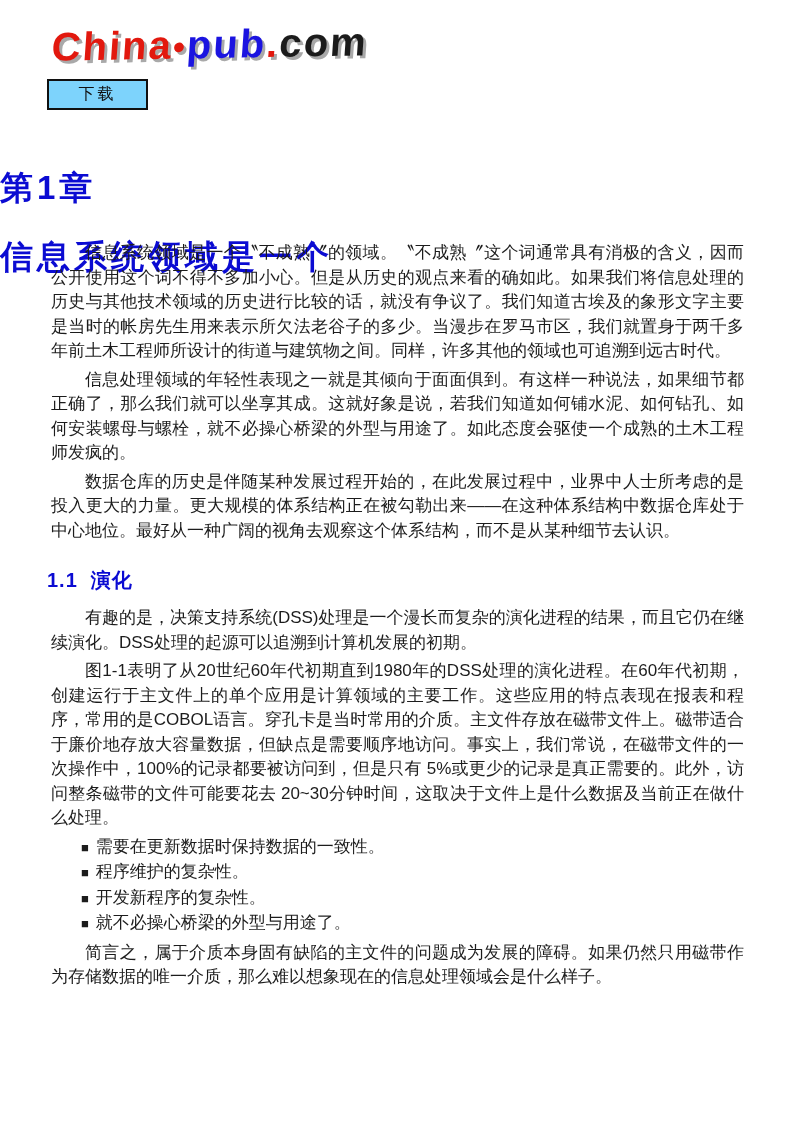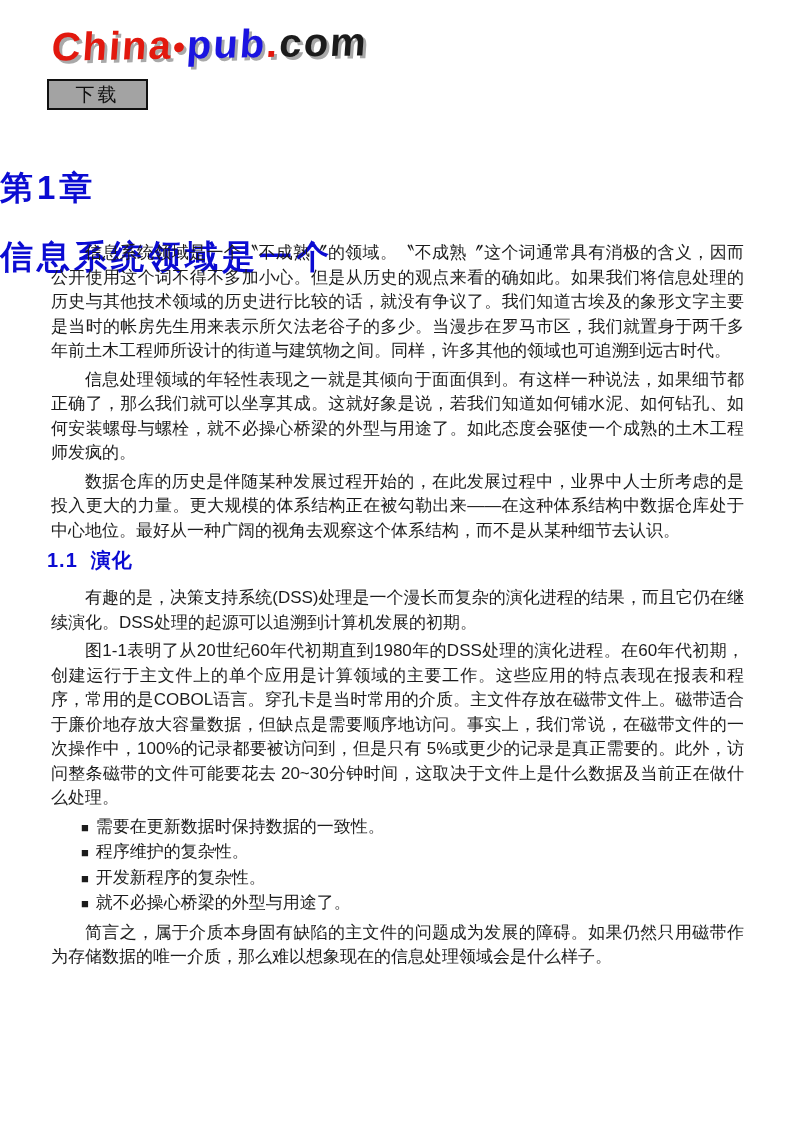--- a/index.html
+++ b/index.html
@@ -17,23 +17,23 @@
     cursor:pointer;
   }
   .logo .red  { color:#e2180e; }
   .logo .blue { color:#1b14e0; }
   .logo .dark { color:#1b1b1b; }
   .logo .sep  { color:#e2180e; font-size:34px; }
 
   
   .download {
     position:absolute; left:47px; top:79px; width:101px; height:31px;
-    background:#a3a3a3; border:2px solid #101010; box-sizing:border-box;
+    background:#7dd3fc; border:2px solid #101010; box-sizing:border-box;
     display:flex; align-items:center; justify-content:center;
-    font-size:19px; color:#101010; letter-spacing:3px; cursor:pointer;
+    font-size:16px; color:#101010; letter-spacing:3px; cursor:pointer;
   }
 
   
   .chapter-title {
     position:absolute; left:0; top:166px; width:100%;
     display:flex; justify-content:center; gap:24px;
     color:#0b0bd2; font-size:33px; font-weight:bold; letter-spacing:4px;
     white-space:nowrap;
     flex-direction:column;
   }
@@ -42,21 +42,21 @@
   .content {
     position:absolute; left:47px; top:237px; width:701px;
     font-size:17px; line-height:24.5px; color:#1c1c1c;
     text-align:justify; text-justify:inter-ideograph;
   }
   .content p { margin:4px; text-indent:2em; }
 
   .section-heading {
     display:flex; gap:13px; align-items:baseline;
     color:#0b0bd2; font-size:20px; font-weight:bold;
-    line-height:26px; margin:4px 0 13px 0; letter-spacing:1px;
+    line-height:26px; margin:24px 0 13px 0; letter-spacing:1px;
   }
 
   .bullet-item { padding-left:2em; }
   .bullet-item .marker { font-size:13px; margin-right:7px; }
 </style>
 </head>
 <body>
 
 <div class="page">
 

